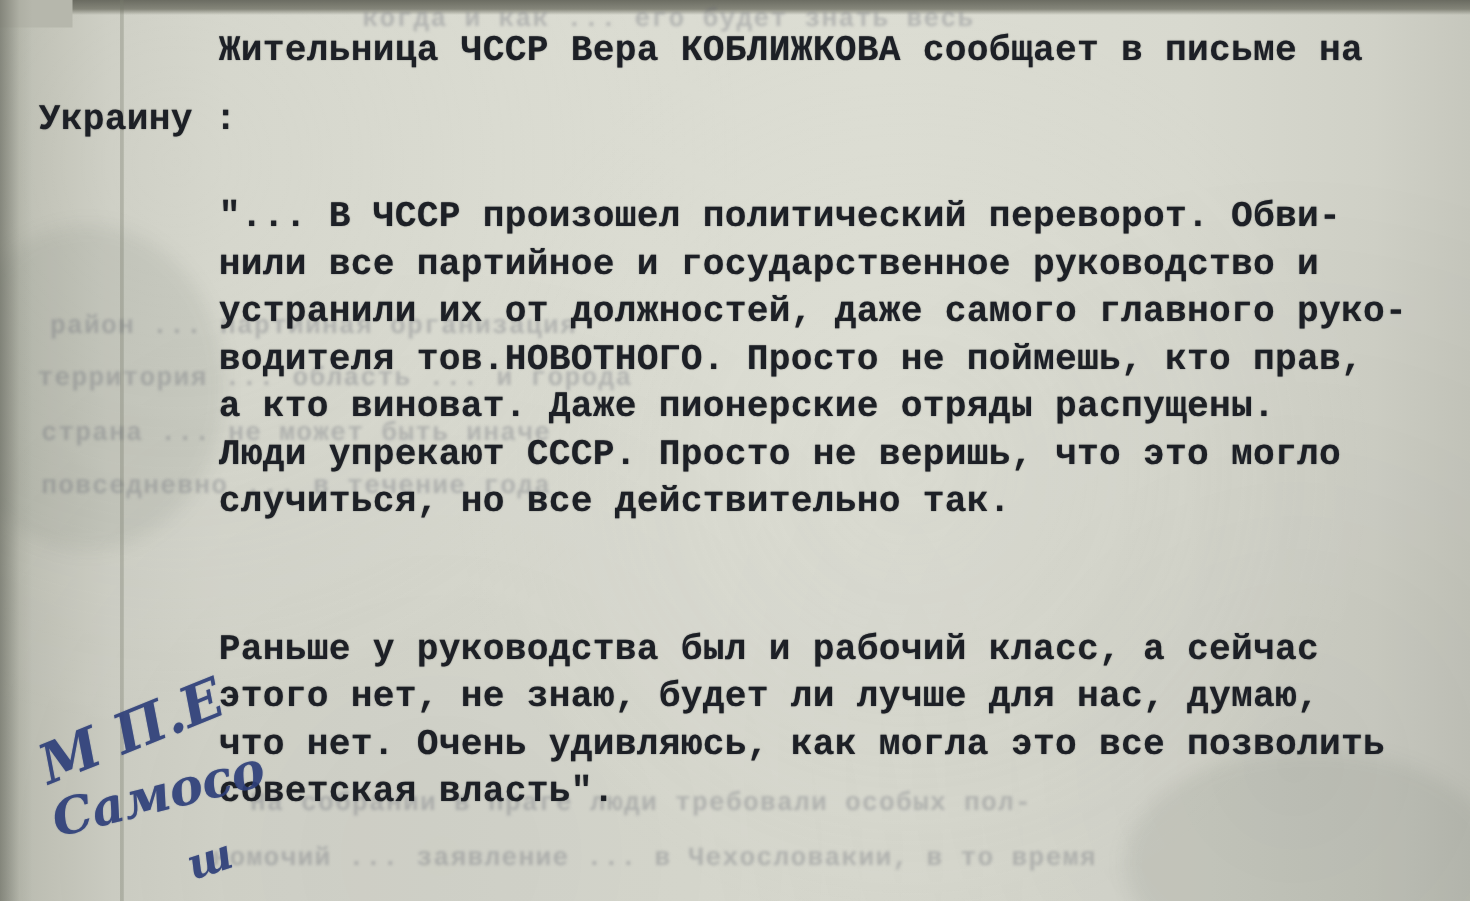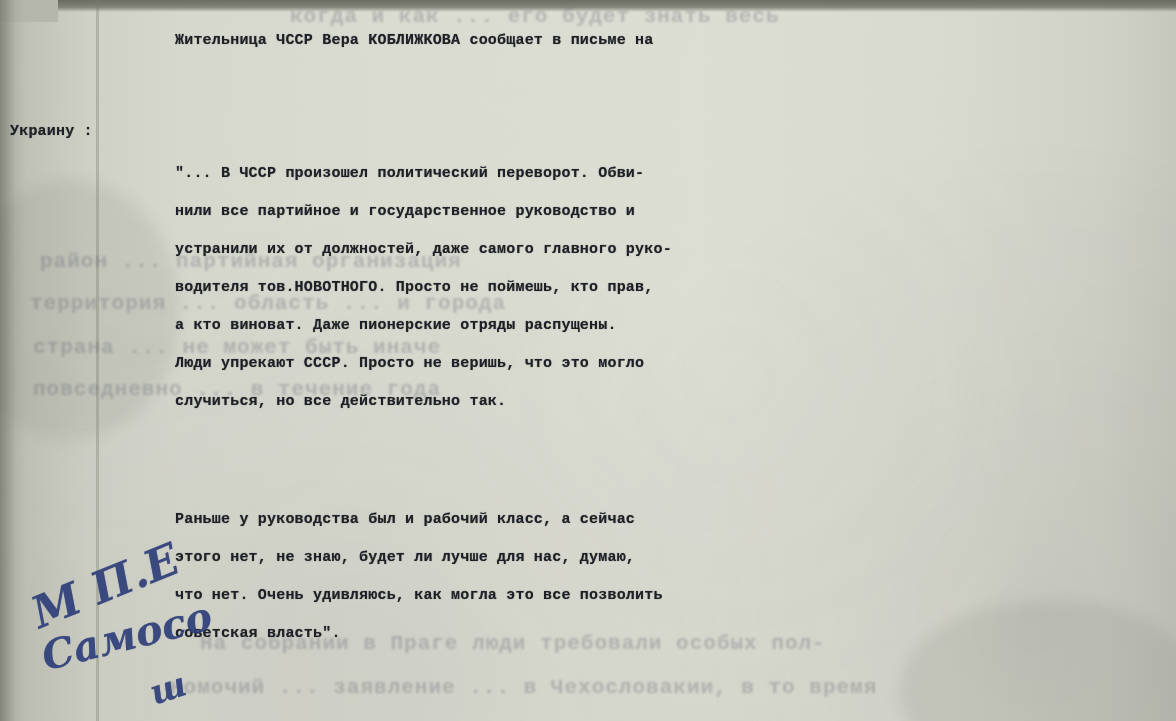--- a/index.html
+++ b/index.html
@@ -72,29 +72,29 @@
     font-weight: bold;
     letter-spacing: 1px;
     white-space: nowrap;
     filter: blur(1.1px);
     user-select: none;
   }
   
   .typed {
     position: absolute;
     color: #1d2026;
-    font-size: 15px;
+    font-size: 29px;
     line-height: 38px;
     letter-spacing: 0.2px;
     white-space: pre;
     font-weight: 700;
     text-shadow: 0 0 1.1px rgba(20,22,28,0.55);
   }
   #block-head { left: 175px; top: 22px; }
-  #block-head2 { left: 10px; top: 77px; margin-top: 36px; }
+  #block-head2 { left: 31px; top: 77px; }
   #block-quote { left: 175px; top: 155px; }
   #block-quote2 { left: 175px; top: 465px; margin-top: 36px; }
 
   
   .hand {
     position: absolute;
     color: #2e3f7a;
     font-family: "DejaVu Serif", serif;
     font-style: italic;
     font-weight: 600;

